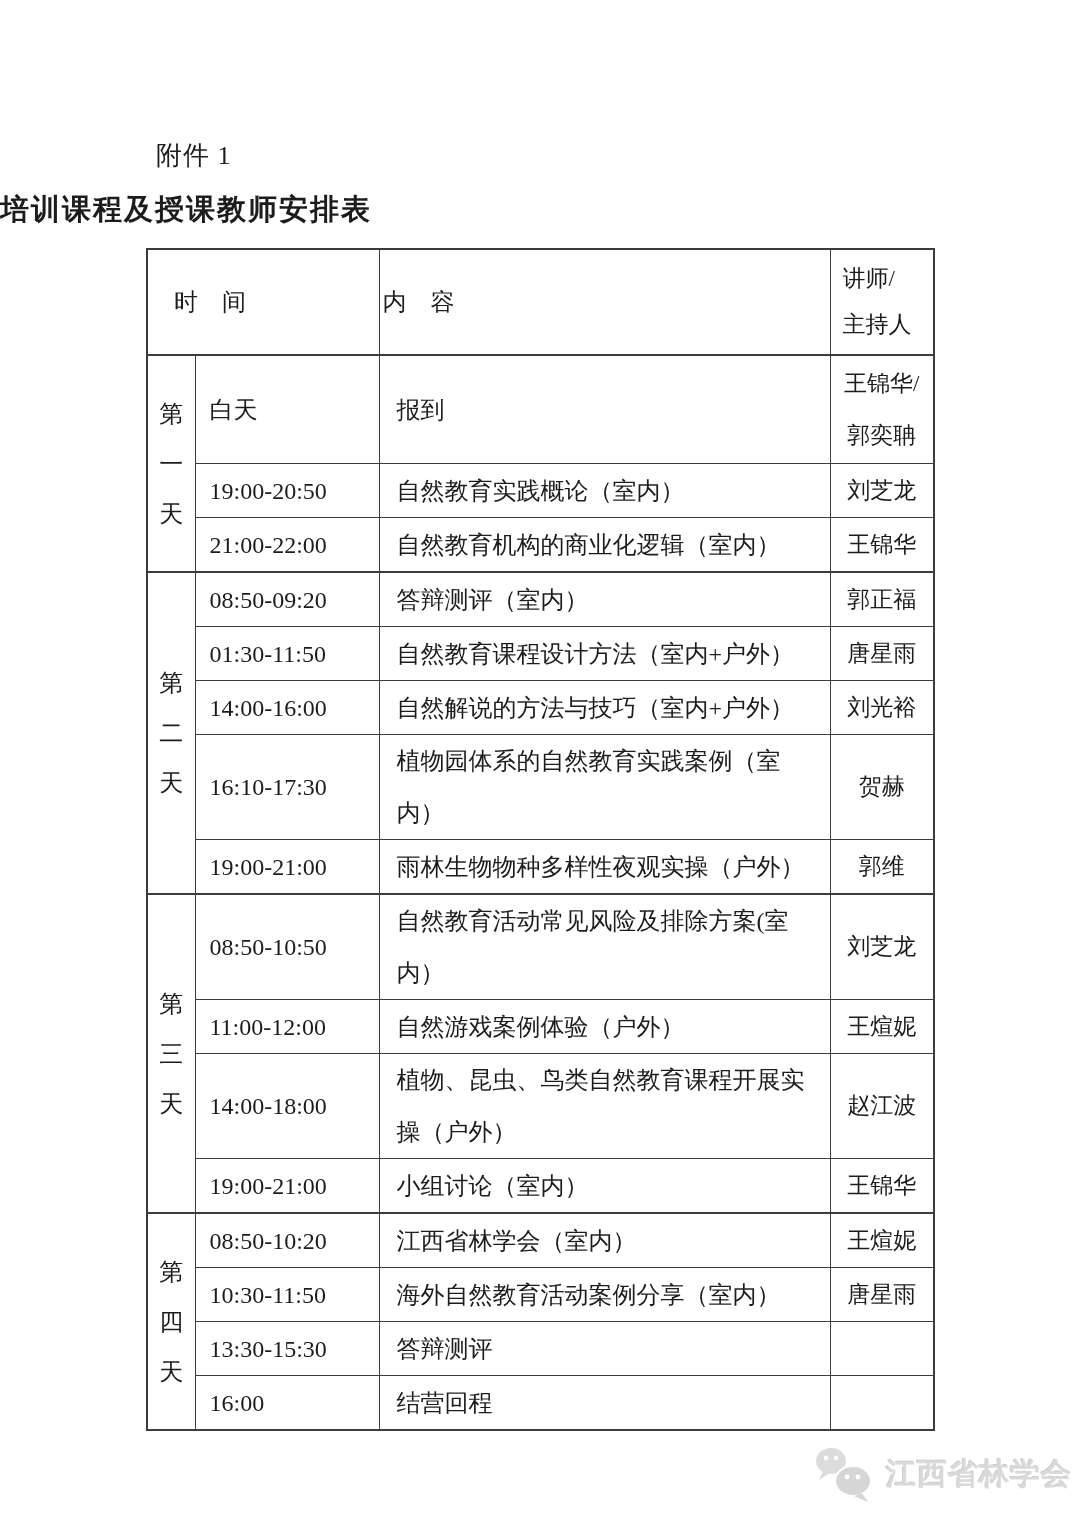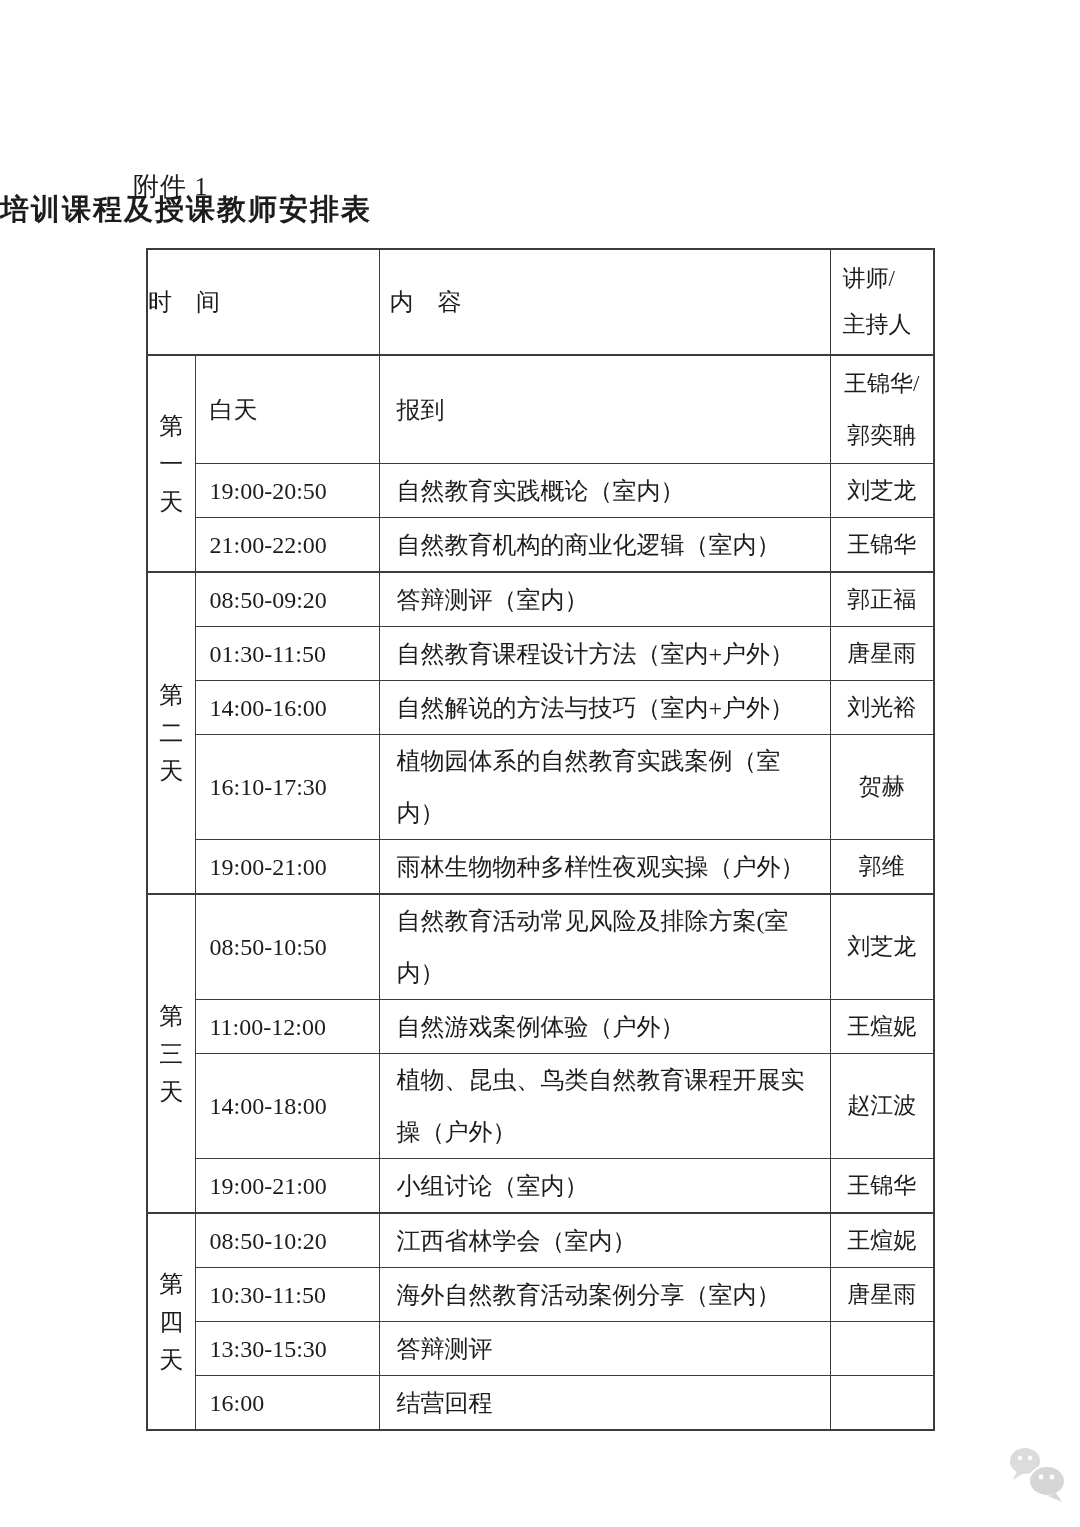--- a/index.html
+++ b/index.html
@@ -7,21 +7,21 @@
     --ink:#1c1c1c;
     --wm:#d9d9d9;
   }
   html,body{margin:0;padding:0;}
   body{
     width:1080px;height:1527px;position:relative;background:#ffffff;
     font-family:"Liberation Serif","DejaVu Serif",serif;color:var(--ink);
     overflow:hidden;
   }
   .attachment{
-    position:absolute;left:133px;top:138px;font-size:26px;letter-spacing:1px;margin-top:31px;
+    position:absolute;left:156px;top:138px;font-size:26px;letter-spacing:1px;
   }
   .doc-title{
     position:absolute;left:0;top:190px;width:1080px;
     font-size:29px;font-weight:bold;letter-spacing:2px;
   }
   table.sched{
     position:absolute;left:146px;top:248px;width:787px;
     border-collapse:collapse;table-layout:fixed;
     border:2px solid var(--line);
   }
@@ -30,29 +30,29 @@
   col.c-content{width:451px;}
   col.c-lect{width:104px;}
   td{
     border:1px solid var(--line);
     font-size:24px;line-height:52px;
     padding:0;vertical-align:middle;
     overflow:hidden;
   }
   thead td{height:104px;border-bottom-width:2px;}
   tbody.day-block > tr:first-child > td{border-top-width:2px;}
-  .h-time{padding-left:0;}
-  .h-content{padding-left:10px;}
+  .h-time{padding-left:26px;}
+  .h-content{padding-left:3px;}
   .h-lect{padding-left:12px;white-space:pre-line;line-height:46px;font-size:23px;}
   .time-cell{padding-left:14px;white-space:pre-line;}
   .content-cell{padding-left:17px;padding-right:6px;white-space:pre-line;}
   .lecturer-cell{text-align:center;white-space:pre-line;font-size:23px;padding:0 11px;}
   .day-cell{text-align:center;vertical-align:middle;}
   .day-label{
-    display:inline-block;width:28px;line-height:38px;
+    display:inline-block;width:28px;line-height:50px;
     word-break:break-all;vertical-align:middle;font-size:24px;
   }
   tr.r-single > td{height:53px;}
   tr.r-double > td{height:104px;}
   tr.r-arrive > td{height:107px;}
   .footer{
     position:absolute;top:1443px;right:8px;height:62px;
     display:flex;align-items:center;gap:8px;
   }
   .wm-text{
@@ -196,13 +196,14 @@
     <circle cx="16" cy="14" r="2.2" fill="#ffffff"></circle>
     <circle cx="26" cy="14" r="2.2" fill="#ffffff"></circle>
 
     <g fill="#d6d6d6">
       <ellipse cx="43" cy="37" rx="18" ry="15" stroke="#ffffff" stroke-width="2"></ellipse>
       <path d="M52 49 L58 58 L44 52 Z"></path>
     </g>
     <circle cx="37" cy="33" r="2.4" fill="#ffffff"></circle>
     <circle cx="48" cy="33" r="2.4" fill="#ffffff"></circle>
   </svg>
+  <span class="wm-text">江西省林学会</span>
 </div>
 
 </body></html>

